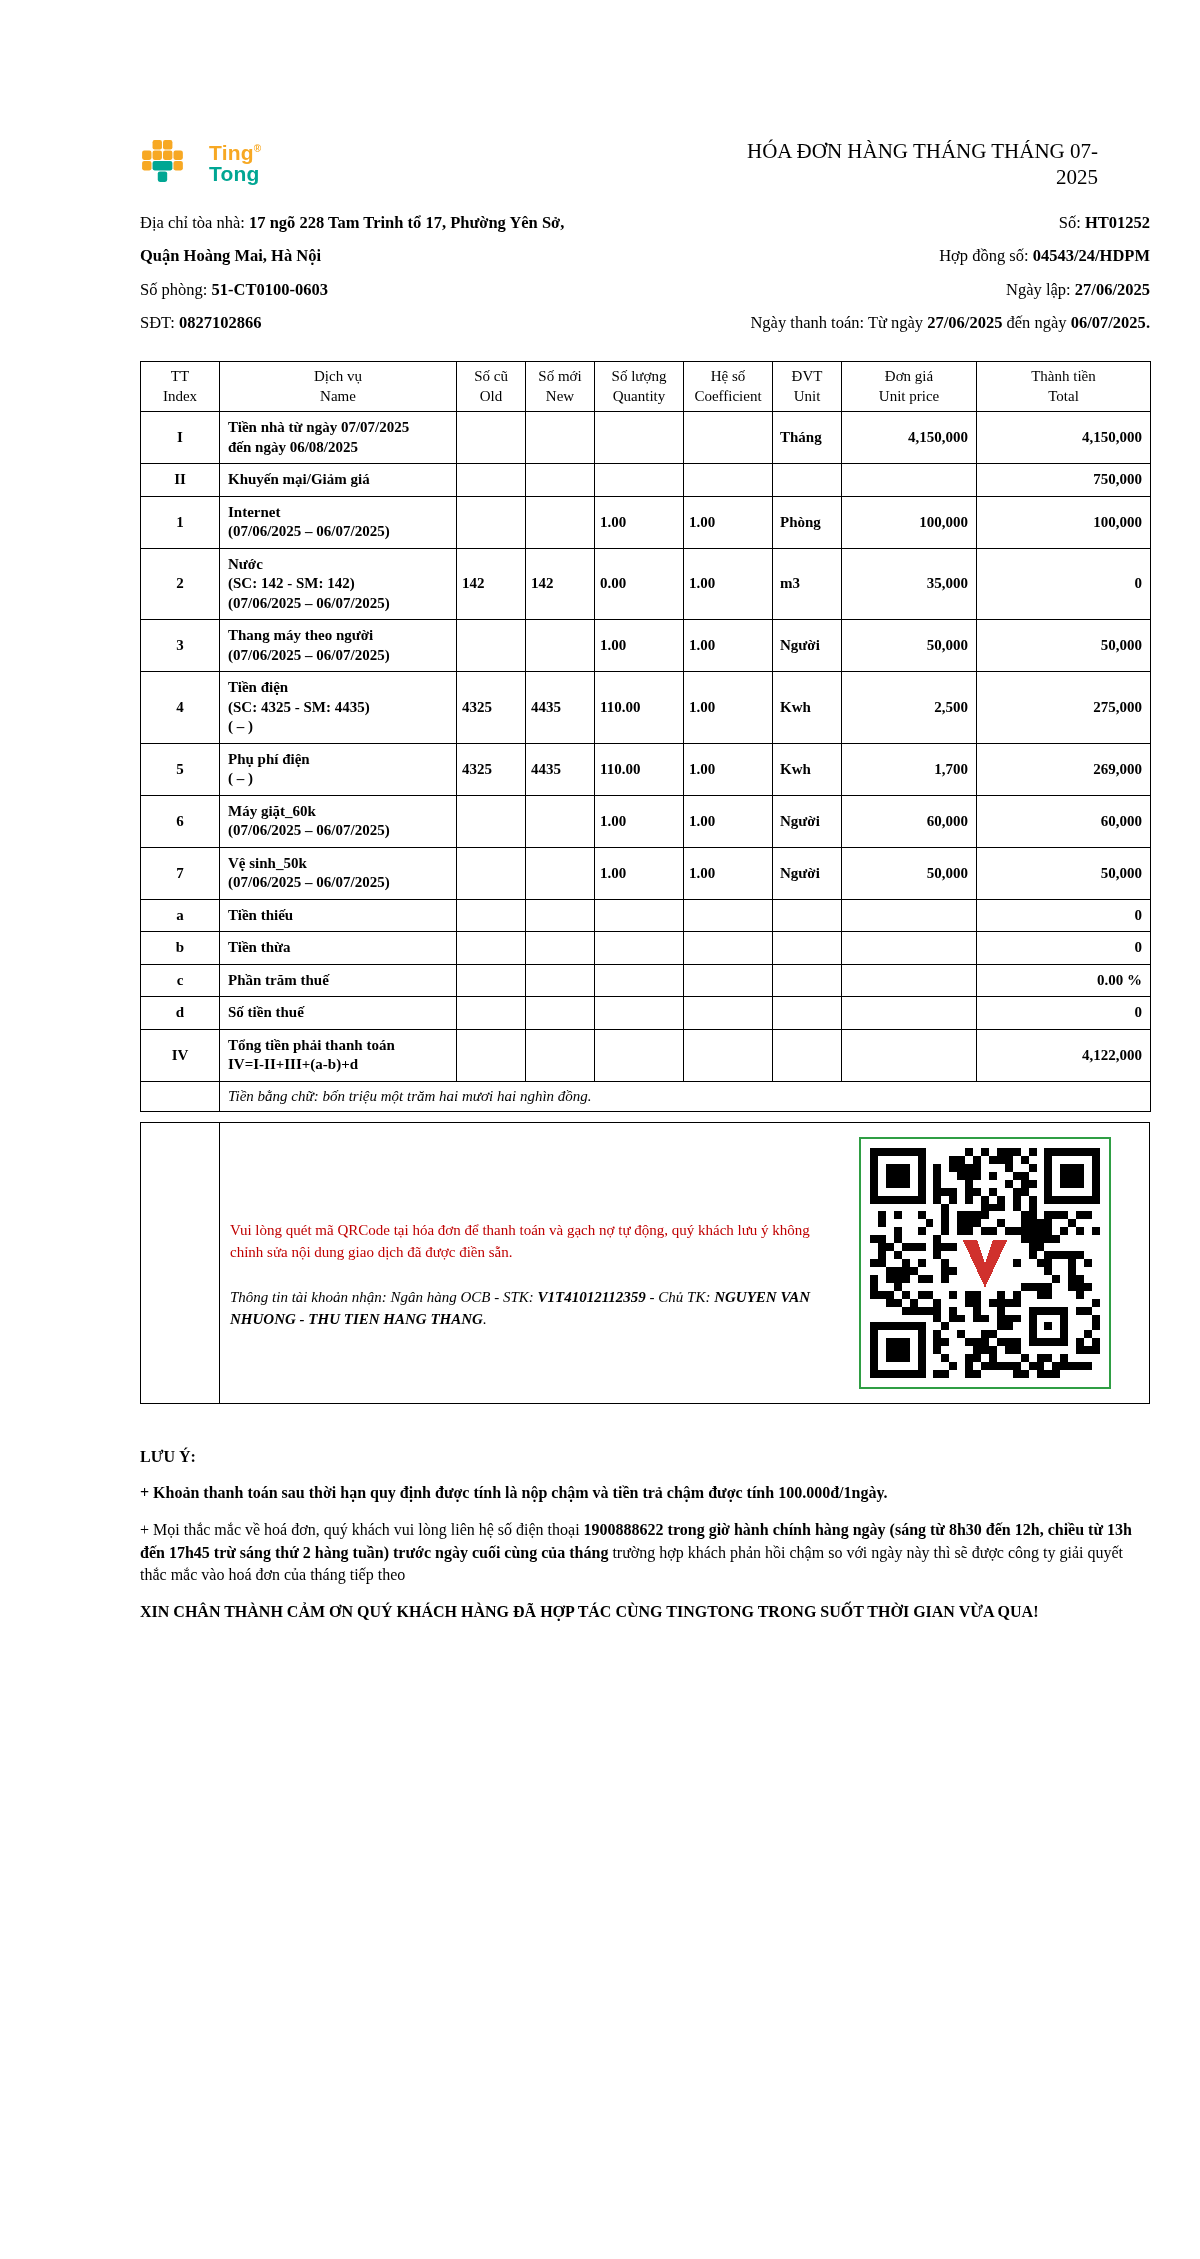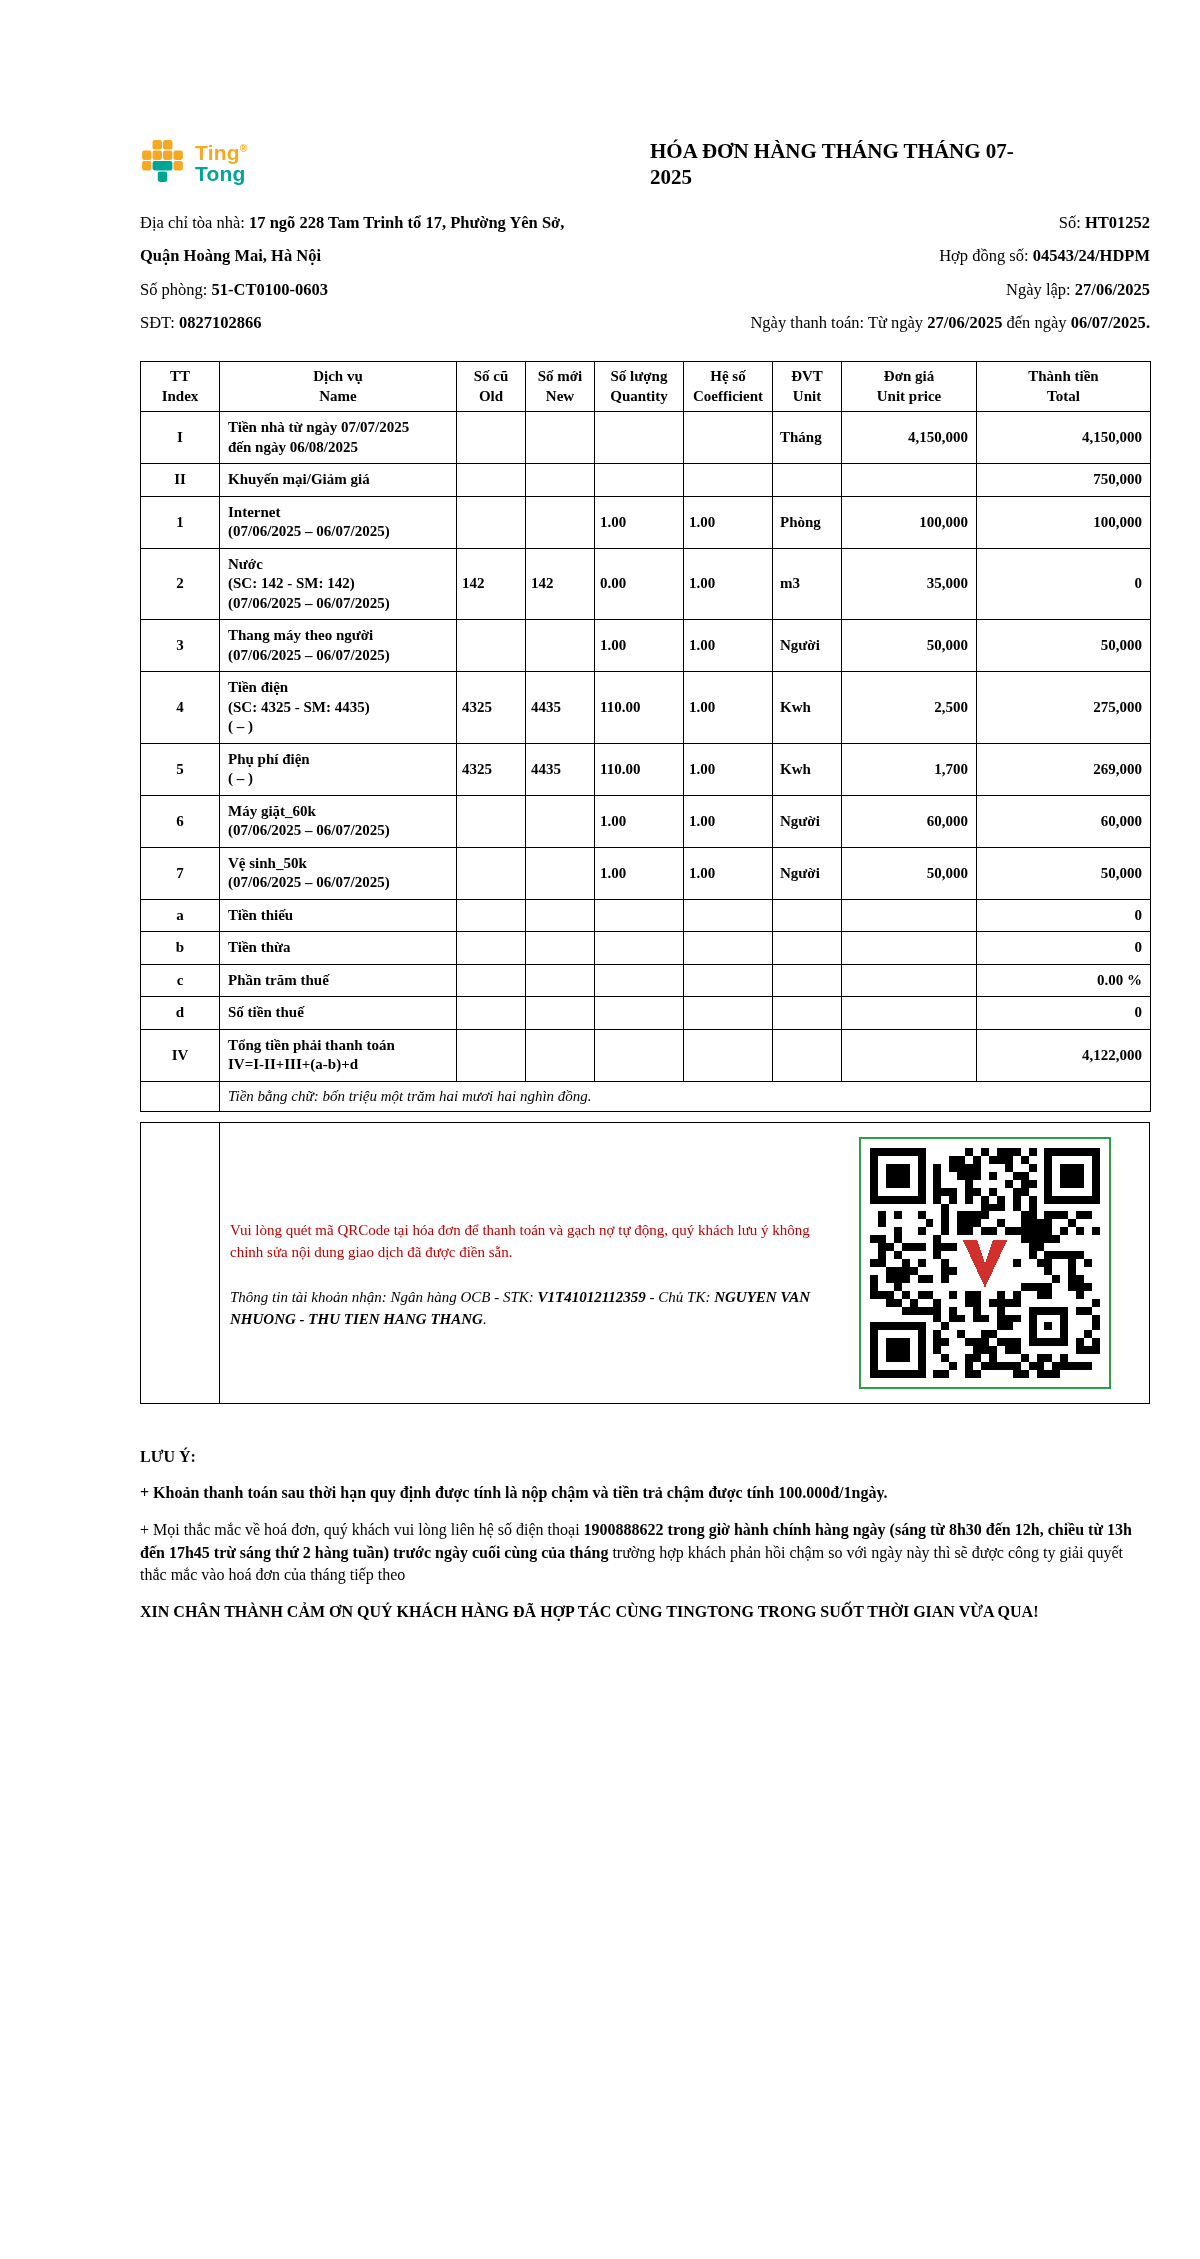--- a/index.html
+++ b/index.html
@@ -10,37 +10,37 @@
     height: 2259px;
     background: #fff;
     font-family: "Liberation Serif", "DejaVu Serif", serif;
     color: #000;
     overflow: hidden;
   }
   .content { position: absolute; left: 140px; top: 0; width: 1010px; }
 
   
   .header-row { display: flex; justify-content: space-between; align-items: flex-start; padding-top: 138px; }
-  .logo { display: flex; align-items: flex-start; gap: 9px; }
+  .logo { display: flex; align-items: flex-start; gap: 23px; }
   .logo-text { font-family: "Liberation Sans", "DejaVu Sans", sans-serif; font-weight: bold; font-size: 21px; line-height: 21px; letter-spacing: 0.2px; }
   .logo-ting { color: var(--brand-orange); }
   .logo-tong { color: var(--brand-teal); }
   .logo-reg { font-size: 10px; vertical-align: super; }
-  .doc-title { width: 460px; margin-right: 40px; text-align: left; font-weight: bold; font-size: 21px; line-height: 26px; }
+  .doc-title { width: 460px; margin-right: 52px; text-align: right; font-weight: normal; font-size: 21px; line-height: 26px; }
 
   
   .info-row { display: flex; justify-content: space-between; margin-top: 22px; font-size: 16.5px; }
   .info-left { width: 520px; }
   .info-right { text-align: right; }
   .info-line { margin-bottom: 11px; line-height: 1.35; }
 
   
   table.invoice-table { border-collapse: collapse; width: 100%; margin-top: 16px; font-size: 15px; table-layout: fixed; }
   .invoice-table th, .invoice-table td { border: 1px solid #000; vertical-align: middle; padding: 6px 5px; }
-  .invoice-table th { text-align: center; font-weight: bold; line-height: 1.3; padding: 5px 3px; }
+  .invoice-table th { text-align: center; font-weight: normal; line-height: 1.3; padding: 5px 3px; }
   td.cell-tt { text-align: center; font-weight: bold; }
   td.cell-name { text-align: left; font-weight: bold; padding-left: 8px; line-height: 1.3; }
   td.cell-num { text-align: left; font-weight: bold; }
   td.cell-unit { text-align: left; font-weight: bold; padding-left: 7px; }
   td.cell-money { text-align: right; font-weight: bold; padding-right: 8px; }
   td.cell-words { font-style: italic; padding-left: 8px; font-weight: normal; }
 
   
   .qr-box { display: flex; border: 1px solid #000; margin-top: 10px; min-height: 278px; }
   .qr-spacer { width: 79px; border-right: 1px solid #000; flex: none; }

